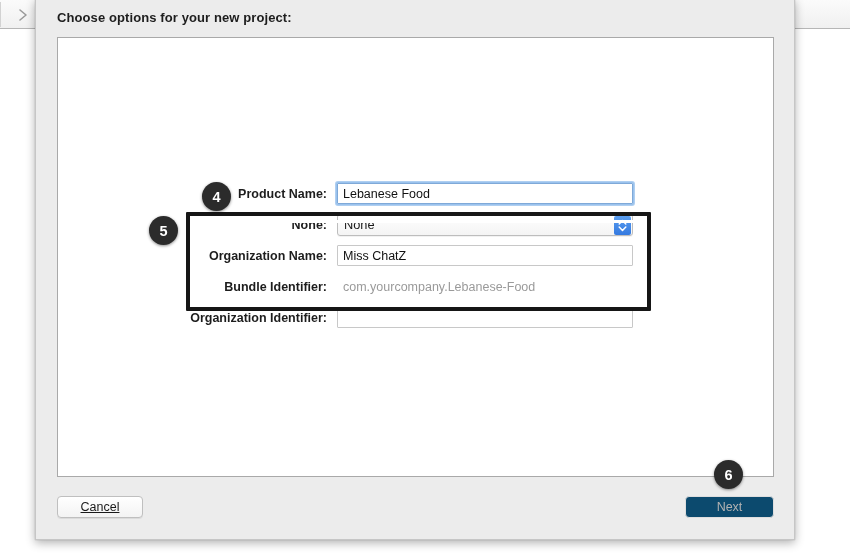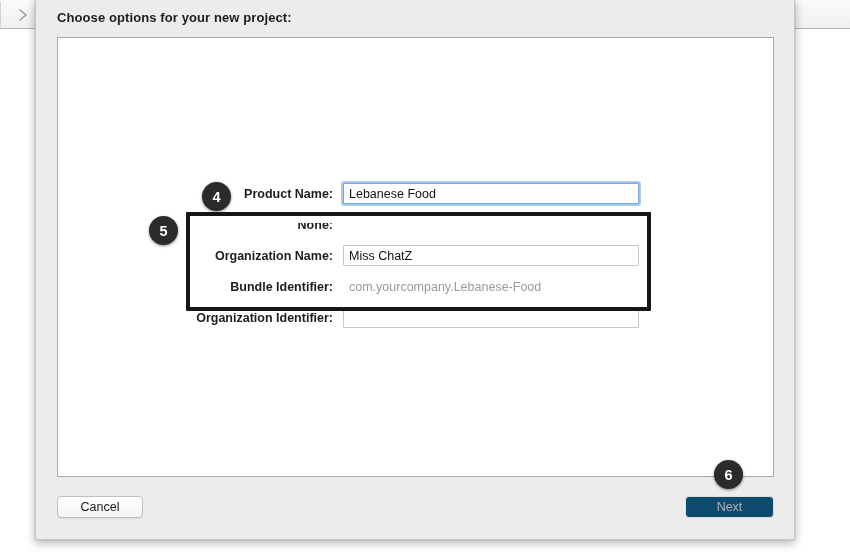--- a/index.html
+++ b/index.html
@@ -81,21 +81,21 @@
     width: 717px;
     height: 440px;
     background: #ffffff;
     border: 1px solid #a9a9a9;
     box-sizing: border-box;
   }
 
   
   #form {
     position: absolute;
-    left: 16px;
+    left: 10px;
     top: 140px;
     width: 717px;
   }
   .form-row {
     position: relative;
     height: 31px;
     display: flex;
     align-items: center;
   }
   .form-label {
@@ -227,21 +227,21 @@
     border: 1px solid #bfbfbf;
     color: #1a1a1a;
     box-shadow: 0 1px 0.5px rgba(0,0,0,0.07);
   }
   .btn.disabled {
     background: #0c4a6e;
     border: 1px solid #dedede;
     color: #b2b2b2;
     box-shadow: none;
   }
-  #btn-cancel { left: 21px; top: 498px; width: 86px; }
+  #btn-cancel { left: 21px; top: 498px; width: 86px; text-decoration: underline; }
   #btn-previous { left: 551px; top: 498px; width: 89px; }
   #btn-next { left: 649px; top: 498px; width: 89px; }
 </style>
 </head>
 <body>
 
 <div id="backdrop">
   <div id="backdrop-toolbar">
     <div id="backdrop-nav-divider"></div>
     <div id="backdrop-nav-chevron">
@@ -260,20 +260,29 @@
 
     <div id="form">
 
       <div class="form-row">
         <div class="form-label">Product Name:</div>
         <div class="form-field focused">Lebanese Food</div>
       </div>
 
       <div class="form-row">
         <div class="form-label">None:</div>
+        <div class="popup-field">
+          <span>None</span>
+          <span class="popup-stepper">
+            <svg width="11" height="15" viewBox="0 0 11 15" aria-hidden="true">
+              <polyline points="2.2,6 5.5,2.6 8.8,6" fill="none" stroke="#ffffff" stroke-width="1.5" stroke-linecap="round" stroke-linejoin="round"></polyline>
+              <polyline points="2.2,9 5.5,12.4 8.8,9" fill="none" stroke="#ffffff" stroke-width="1.5" stroke-linecap="round" stroke-linejoin="round"></polyline>
+            </svg>
+          </span>
+        </div>
       </div>
 
       <div class="form-row">
         <div class="form-label">Organization Name:</div>
         <div class="form-field">Miss ChatZ</div>
       </div>
 
       <div class="form-row">
         <div class="form-label">Bundle Identifier:</div>
         <div class="static-value">com.yourcompany.Lebanese-Food</div>

